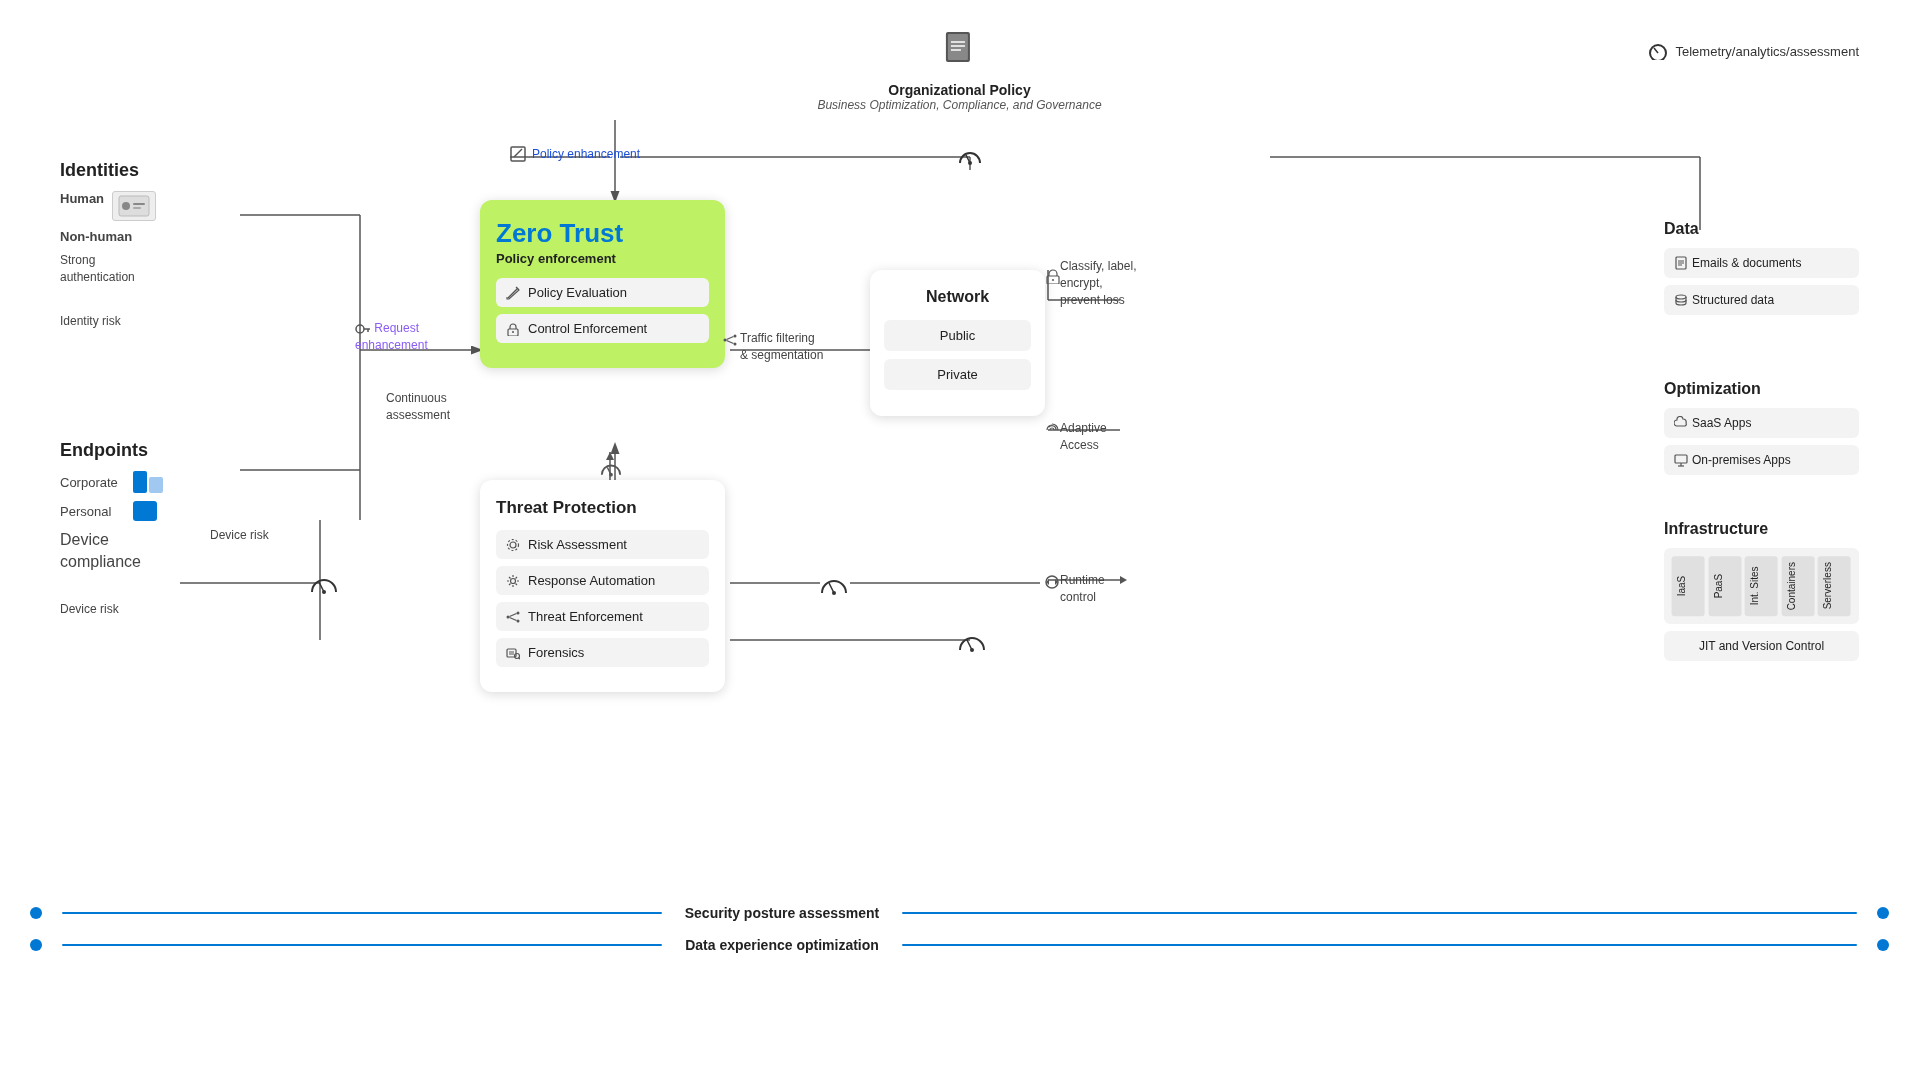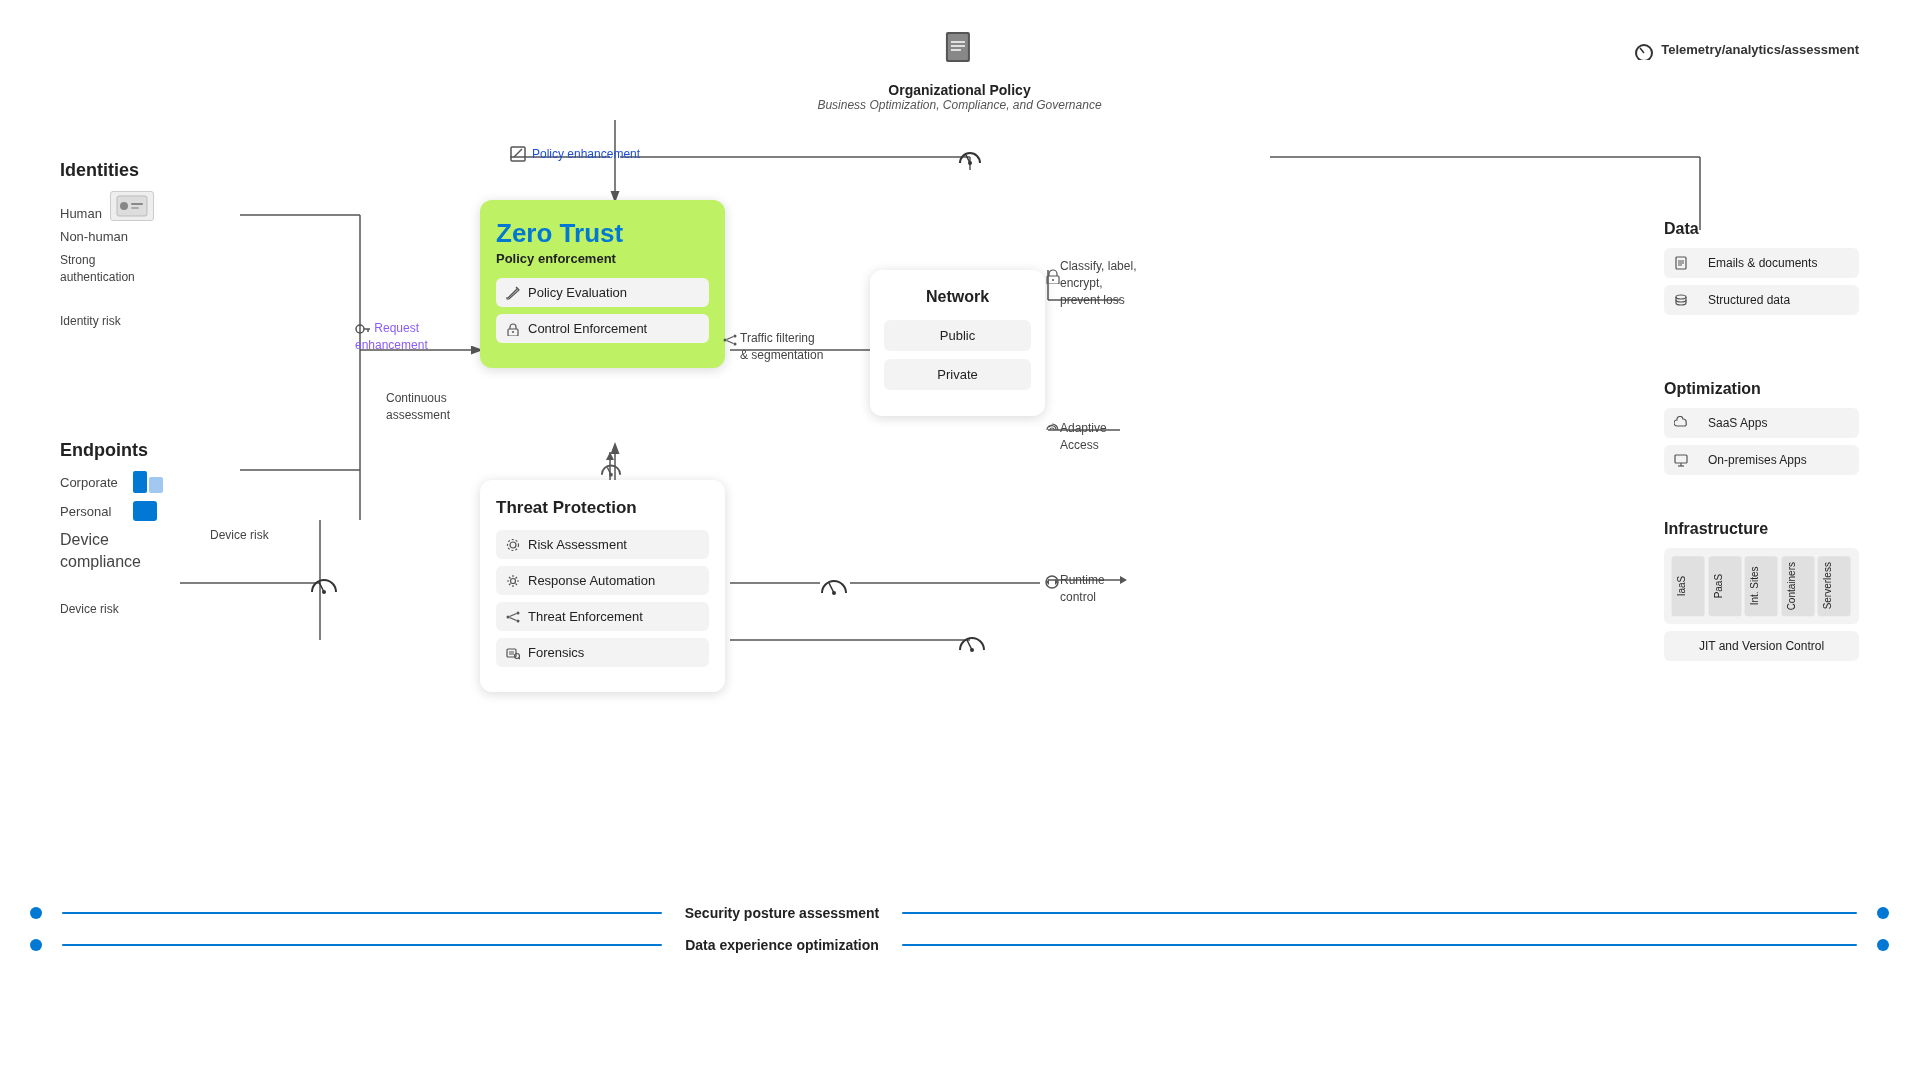--- a/index.html
+++ b/index.html
@@ -16,25 +16,24 @@
       width: 1919px;
       height: 1079px;
     }
 
     
     .telemetry-label {
       position: absolute;
       top: 42px;
       right: 60px;
       display: flex;
-      align-items: flex-start;
+      align-items: center;
       gap: 6px;
       font-size: 13px;
       color: #333;
-      font-weight: bold;
     }
 
     
     .org-policy {
       position: absolute;
       top: 30px;
       left: 50%;
       transform: translateX(-50%);
       text-align: center;
     }
@@ -140,25 +139,26 @@
       left: 60px;
     }
     .section-title {
       font-weight: 700;
       font-size: 18px;
       color: #222;
       margin-bottom: 10px;
     }
     .identity-item {
       display: flex;
-      align-items: flex-end;
+      align-items: flex-start;
       gap: 8px;
       margin-bottom: 8px;
       font-size: 13px;
       color: #222;
+      font-weight: bold;
     }
     .id-card-icon {
       width: 44px;
       height: 30px;
       background: #eee;
       border-radius: 3px;
       border: 1px solid #ccc;
       display: flex;
       align-items: center;
       justify-content: center;
@@ -200,21 +200,21 @@
       color: #222;
       margin-bottom: 10px;
     }
     .panel-item {
       background: #f3f3f3;
       border-radius: 6px;
       padding: 8px 10px;
       margin-bottom: 7px;
       display: flex;
       align-items: center;
-      gap: 20px;
+      gap: 4px;
       font-size: 12px;
       color: #222;
     }
 
     
     .apps-panel {
       position: absolute;
       top: 380px;
       right: 60px;
       width: 195px;

